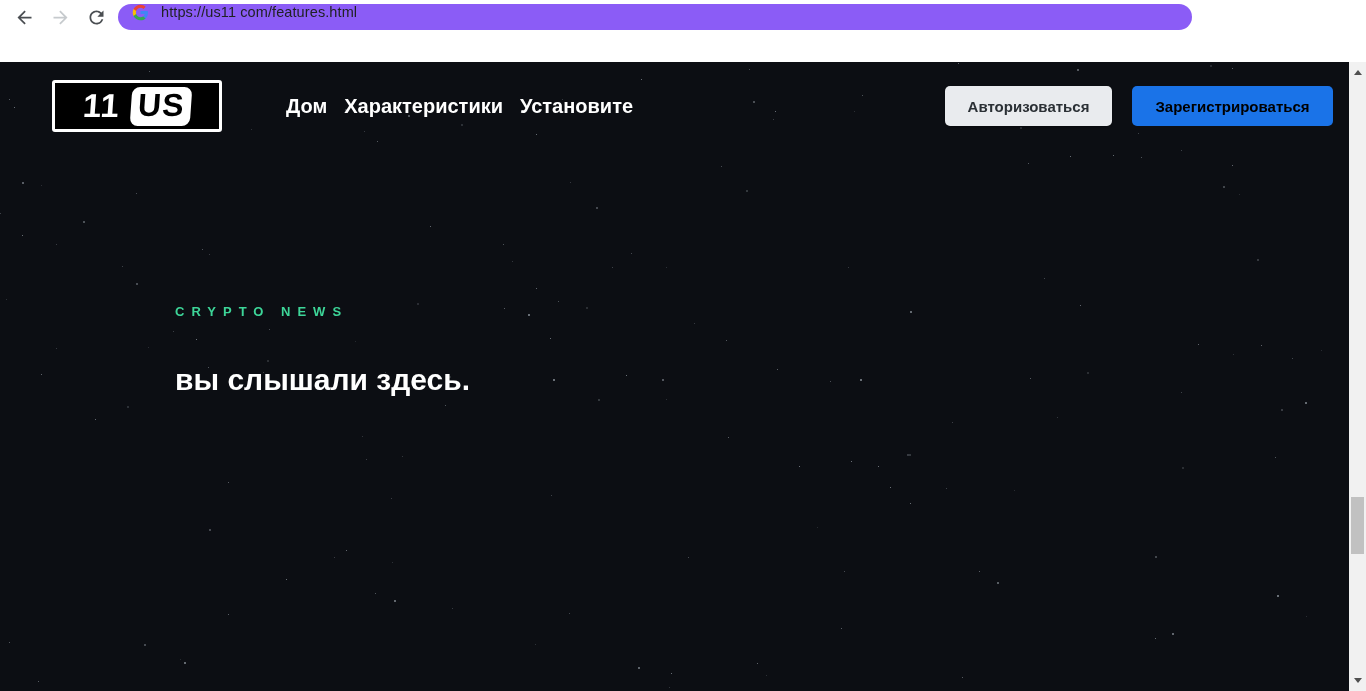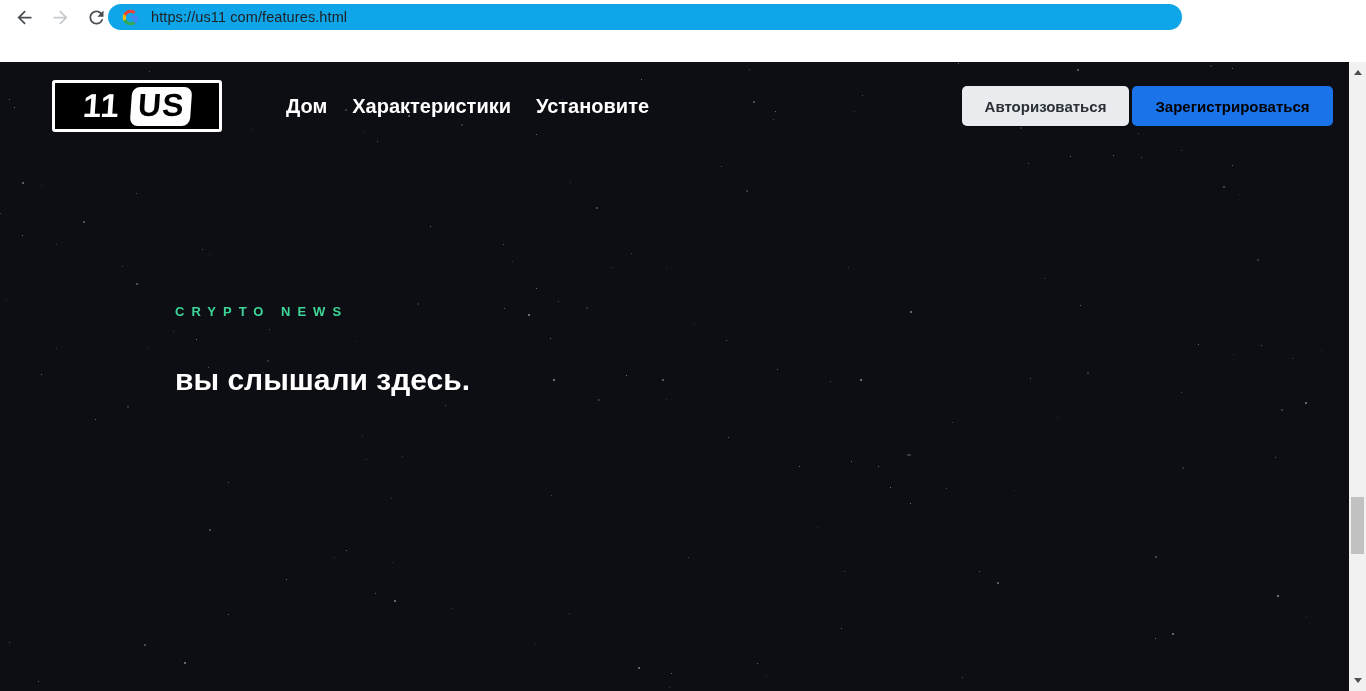--- a/index.html
+++ b/index.html
@@ -26,25 +26,25 @@
     position: absolute; left: 10px; top: 3px;
     display: flex; align-items: center; gap: 8px;
   }
   .chrome-btn {
     width: 28px; height: 28px;
     display: flex; align-items: center; justify-content: center;
     border: none; background: transparent; cursor: pointer;
   }
   .chrome-btn svg { width: 21px; height: 21px; }
   .address-bar {
-    position: absolute; left: 108px; top: 4px;
+    position: absolute; left: 118px; top: 4px;
     width: 1074px; height: 26px;
-    background: #0ea5e9;
+    background: #8b5cf6;
     border-radius: 13px;
-    display: flex; align-items: center;
+    display: flex; align-items: flex-start;
     padding: 0 14px;
   }
   .g-icon { width: 17px; height: 17px; margin-right: 12px; flex: 0 0 auto; }
   .url-text {
     font-size: 14.5px; color: #202124; letter-spacing: 0.1px;
     white-space: nowrap;
   }
 
   
   .page {
@@ -73,27 +73,27 @@
     color: #ffffff; font-weight: 800; font-size: 33px;
     letter-spacing: 1px; transform: skewX(-4deg);
   }
   .logo-letters {
     background: #ffffff; color: #000000;
     font-weight: 800; font-size: 32px;
     padding: 0px 7px 2px 7px; border-radius: 8px;
     transform: skewX(-4deg); letter-spacing: 1px;
   }
   .nav {
-    display: flex; gap: 25px; margin-left: 64px;
+    display: flex; gap: 17px; margin-left: 64px;
   }
   .nav-link {
     color: #ffffff; font-size: 20px; font-weight: 700;
     text-decoration: none; cursor: pointer; white-space: nowrap;
   }
-  .auth { margin-left: auto; display: flex; gap: 3px; align-items: center; }
+  .auth { margin-left: auto; display: flex; gap: 20px; align-items: center; }
   .btn {
     border: none; border-radius: 5px; cursor: pointer;
     font-family: "Liberation Sans", sans-serif;
     height: 40px; font-size: 15px; white-space: nowrap;
   }
   .btn-login {
     background: var(--login-button-background);
     color: #2b3035; font-weight: 600;
     width: 167px;
     box-shadow: 0 1px 2px rgba(0,0,0,0.35);

